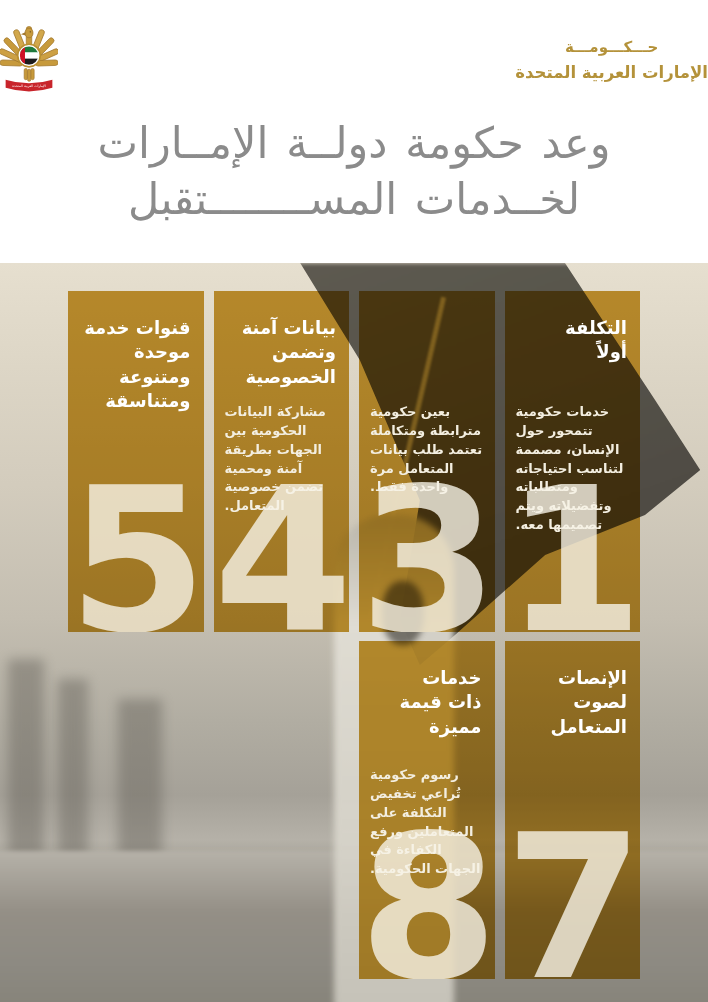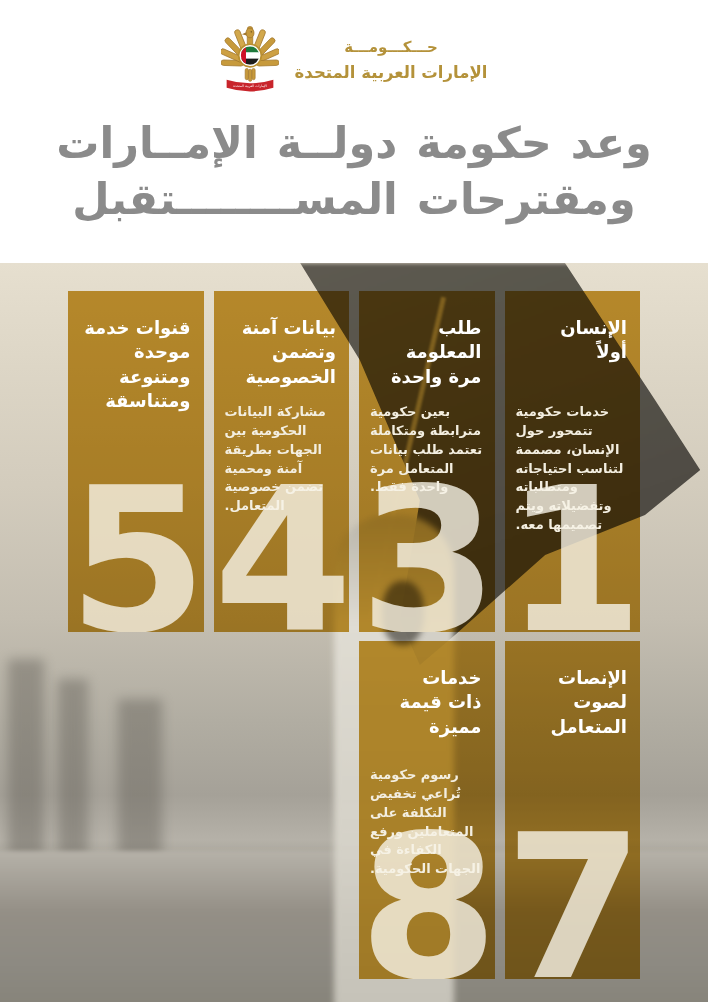--- a/index.html
+++ b/index.html
@@ -29,26 +29,26 @@
   .arm-sil{position:absolute;left:382px;top:318px;width:42px;height:64px;border-radius:45%;background:#514e47;filter:blur(3px);opacity:.75;}
   .tower{position:absolute;background:#66625a;filter:blur(6px);opacity:.45;}
   .tower.t1{left:8px;top:396px;width:36px;height:200px;}
   .tower.t2{left:58px;top:416px;width:30px;height:180px;}
   .tower.t3{left:118px;top:436px;width:44px;height:160px;}
   .water{position:absolute;left:-10px;right:-10px;top:588px;bottom:-10px;
     background:linear-gradient(180deg,#b6b2a9 0%,#948f86 38%,#8d8a82 70%,#868379 100%);filter:blur(2px);}
 
   
   .header{position:absolute;top:0;left:0;right:0;height:263px;background:#fff;}
-  .logo-row{display:flex;justify-content:center;align-items:flex-start;gap:16px;padding-top:26px;}
+  .logo-row{display:flex;justify-content:space-between;align-items:flex-start;gap:16px;padding-top:26px;}
   .logo-text{padding-top:12px;color:var(--logo-gold);text-align:center;direction:rtl;}
   .logo-gov-word{font-size:15px;font-weight:bold;margin-bottom:7px;}
   .logo-gov-name{font-size:16.5px;font-weight:bold;}
   .main-title{position:absolute;top:116px;left:0;right:0;text-align:center;direction:rtl;
-    color:var(--title-gray);font-weight:bold;font-size:43px;line-height:1.3;word-spacing:4px;}
+    color:var(--title-gray);font-weight:normal;font-size:43px;line-height:1.3;word-spacing:4px;}
 
   
   .cards{position:absolute;top:291px;left:68px;width:572px;direction:rtl;
     display:grid;grid-template-columns:repeat(4,1fr);grid-template-rows:341px 338px;gap:9px 10px;}
   .card{position:relative;overflow:hidden;}
   .card-bg{position:absolute;inset:0;background:var(--card-gold);mix-blend-mode:multiply;opacity:.96;}
   .card-title{position:relative;color:#ffffff;font-weight:bold;font-size:18px;line-height:1.35;
     text-align:right;padding:25px 13px 0 16px;white-space:pre-line;}
   .card-desc{position:absolute;left:11px;right:11px;text-align:left;color:#f3eee0;
     font-size:13px;font-weight:bold;line-height:1.45;}
@@ -134,39 +134,36 @@
 
           <path d="M7,66 Q36,75 65,66 L65,76 Q36,85 7,76 Z" fill="#c8242b"></path>
           <text class="banner-text" x="36" y="74.6" text-anchor="middle" font-size="4.2" fill="#ffffff">الإمارات العربية المتحدة</text>
         </svg>
       </span>
       <div class="logo-text">
         <div class="logo-gov-word">حـــكـــومـــة</div>
         <div class="logo-gov-name">الإمارات العربية المتحدة</div>
       </div>
     </div>
-    <h1 class="main-title"><span>وعد حكومة دولــة الإمــارات</span><br><span>ومقترحات المســــــــتقبل</span></h1>
+    <h1 class="main-title"><span>وعد حكومة دولــة الإمــارات</span><br><span>لخــدمات المســــــــتقبل</span></h1>
   </header>
 
   <main class="cards">
 
     <div class="card row1">
       <div class="card-bg"></div>
-      <h3 class="card-title">الإنسان
+      <h3 class="card-title">التكلفة
 أولاً</h3>
       <p class="card-desc">خدمات حكومية تتمحور حول الإنسان، مصممة لتناسب احتياجاته ومتطلباته وتفضيلاته ويتم تصميمها معه.</p>
       <div class="card-number">1</div>
     </div>
 
 
     <div class="card row1">
       <div class="card-bg"></div>
-      <h3 class="card-title">طلب
-المعلومة
-مرة واحدة</h3>
       <p class="card-desc">بعين حكومية مترابطة ومتكاملة تعتمد طلب بيانات المتعامل مرة واحدة فقط.</p>
       <div class="card-number">3</div>
     </div>
 
     <div class="card row1">
       <div class="card-bg"></div>
       <h3 class="card-title">بيانات آمنة
 وتضمن
 الخصوصية</h3>
       <p class="card-desc">مشاركة البيانات الحكومية بين الجهات بطريقة آمنة ومحمية تضمن خصوصية المتعامل.</p>

